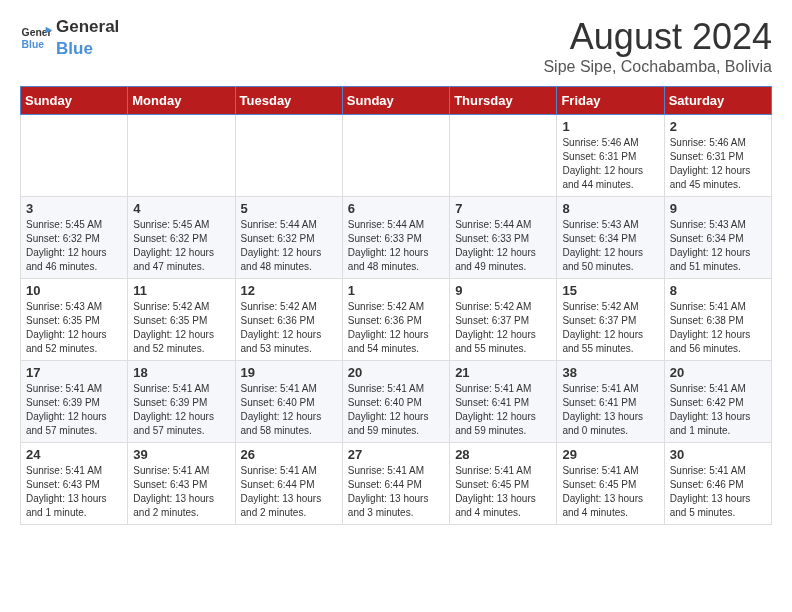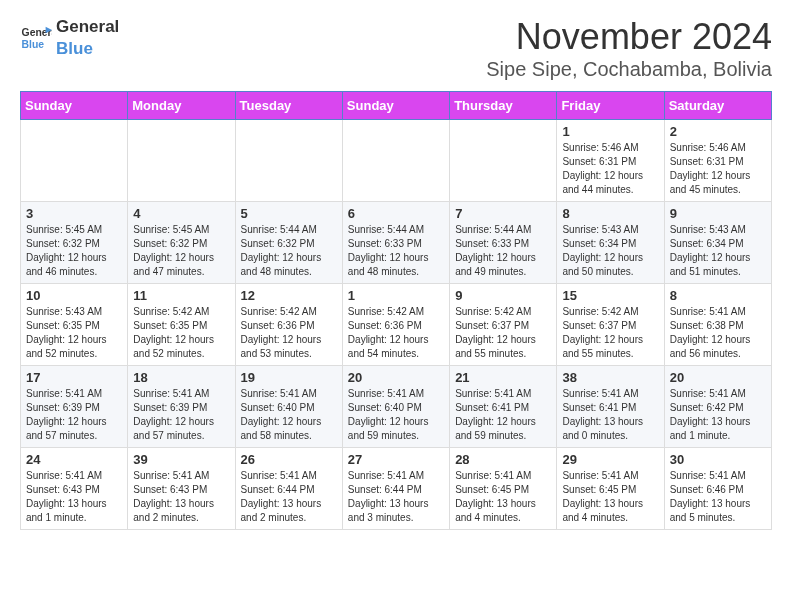--- a/index.html
+++ b/index.html
@@ -3,23 +3,23 @@
   <meta charset="utf-8">
   <style>
     * { box-sizing: border-box; margin: 0; padding: 0; }
     body { font-family: Arial, sans-serif; background: #fff; width: 792px; min-height: 612px; }
     .container { padding: 16px 20px; }
     .header { display: flex; align-items: flex-start; justify-content: space-between; margin-bottom: 10px; }
     .logo { display: flex; align-items: center; gap: 4px; }
     .logo-icon { width: 32px; height: 32px; }
     .title-block { text-align: right; }
     .month-title { font-size: 36px; font-weight: normal; color: #333; }
-    .subtitle { font-size: 20px; color: #555; }
+    .subtitle { font-size: 16px; color: #555; }
     table { width: 100%; border-collapse: collapse; }
-    thead tr { background-color: #d946ef; }
+    thead tr { background-color: #b91c1c; }
     thead th { color: #fff; font-size: 13px; font-weight: bold; padding: 6px 4px; text-align: left; border: 1px solid #5580cc; }
     tbody tr { background: #fff; }
     tbody tr:nth-child(even) { background: #f5f7fa; }
     tbody td { vertical-align: top; padding: 4px 5px; border: 1px solid #ddd; font-size: 11px; color: #333; width: calc(100%/7); min-height: 80px; }
     .day-num { font-size: 13px; font-weight: bold; margin-bottom: 2px; }
     .day-info { font-size: 10px; line-height: 1.4; color: #333; }
     .empty { background: #fff; }
     tbody tr:nth-child(even) .empty { background: #f5f7fa; }
   </style>
 </head>
@@ -33,21 +33,21 @@
         <text x="2" y="18" font-size="13" font-weight="bold" fill="#333" font-family="Arial">General</text>
         <text x="2" y="32" font-size="13" font-weight="bold" fill="#4a90d9" font-family="Arial">Blue</text>
         <polygon points="32,6 40,10 32,14" fill="#4a90d9"></polygon>
       </svg>
       <div style="display:flex;flex-direction:column;line-height:1.3;">
         <span style="font-size:17px;font-weight:bold;color:#333;">General</span>
         <span style="font-size:17px;font-weight:bold;color:#4a90d9;">Blue</span>
       </div>
     </div>
     <div class="title-block">
-      <div class="month-title">November 2024</div>
+      <div class="month-title">August 2024</div>
       <div class="subtitle">Sipe Sipe, Cochabamba, Bolivia</div>
     </div>
   </div>
 
   <table>
     <thead>
       <tr>
         <th>Sunday</th>
         <th>Monday</th>
         <th>Tuesday</th>

